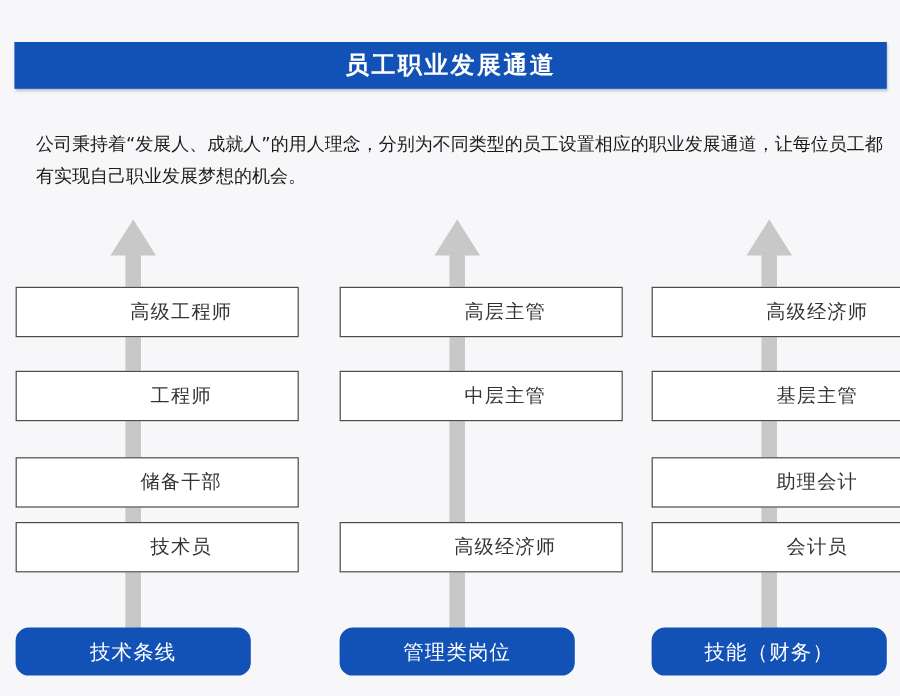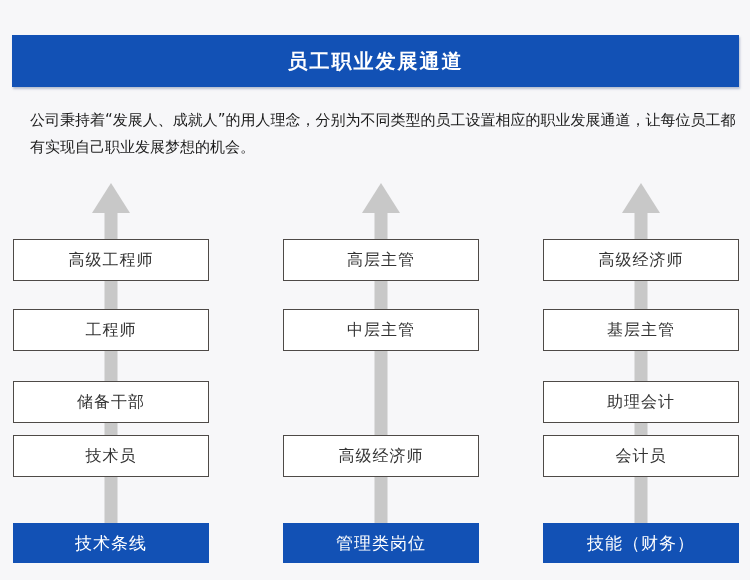--- a/index.html
+++ b/index.html
@@ -2,21 +2,21 @@
 <html style="--accent-blue: #1251B5; --page-background: #F7F7F9; --arrow-gray: #C8C8C8; --box-border: #4E4A47; --box-text: #333333;"><head>
 <meta charset="utf-8">
 <style>
   html,body { margin:0; padding:0; }
   .page {
     position:relative; width:750px; height:580px; overflow:hidden;
     background:var(--page-background,#F7F7F9);
     font-family:"DejaVu Sans","Liberation Sans",sans-serif;
   }
   .header-bar {
-    position:absolute; left:12px; top:35px; width:727px; height:52px;
+    position:absolute; left:12px; top:35px; width:727px; height:39px;
     background:var(--accent-blue,#1251B5);
     display:flex; align-items:center; justify-content:center;
     box-shadow:1px 2px 2px rgba(130,145,175,0.55);
   }
   .header-title {
     color:#ffffff; font-size:20px; font-weight:bold; letter-spacing:2px;
   }
   .intro {
     position:absolute; left:18px; top:95px; width:717px; margin:12px;
     font-size:15px; line-height:27px; color:#1b1b1b;
@@ -30,28 +30,28 @@
     border-bottom:30px solid var(--arrow-gray,#C8C8C8);
   }
   .arrow-shaft {
     position:absolute; top:28px; left:50%; transform:translateX(-50%);
     width:13px; height:314px; background:var(--arrow-gray,#C8C8C8);
   }
   .level {
     position:absolute; left:0; width:194px; height:40px;
     background:#ffffff; border:1px solid var(--box-border,#4E4A47);
     display:flex; align-items:center; justify-content:center;
-    font-size:16px; color:var(--box-text,#333333); letter-spacing:1px;
+    font-size:16px; color:var(--box-text,#333333); letter-spacing:1px;padding-left:40px;
   }
   .lv0 { top:56px; } .lv1 { top:126px; } .lv2 { top:198px; } .lv3 { top:252px; }
   .channel-name {
     position:absolute; left:0; top:340px; width:196px; height:40px;
     background:var(--accent-blue,#1251B5); color:#ffffff;
     display:flex; align-items:center; justify-content:center;
-    font-size:17px; letter-spacing:1px;
+    font-size:17px; letter-spacing:1px;border-radius:11px;
   }
 </style>
 </head>
 <body>
 
 <div class="page">
 
   <div class="header-bar">
     <span class="header-title">员工职业发展通道</span>
   </div>

